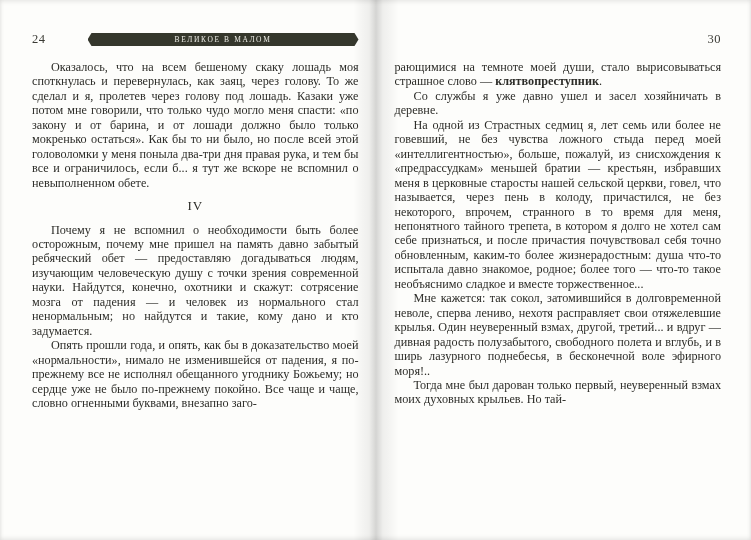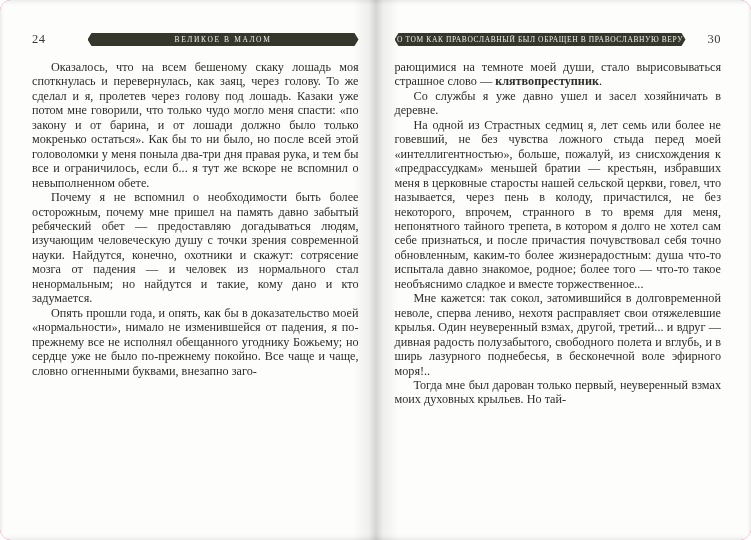--- a/index.html
+++ b/index.html
@@ -10,21 +10,20 @@
   }
   .spread {
     position: relative;
     width: 751px;
     height: 540px;
     margin: 0 auto;
     background: #ec4899;
     box-shadow: inset 0 0 10px rgba(0,0,0,0.10);
     display: flex;
     overflow: hidden;
-    border-radius: 11px;
   }
   .page {
     box-sizing: border-box;
     width: 375.5px;
     padding-top: 32px;
     background: #fdfdfb;
   }
   .page.left  { padding-left: 32px;  padding-right: 17px; }
   .page.right { padding-left: 19px;  padding-right: 30px; }
 
@@ -101,28 +100,28 @@
 
 <div class="spread">
 
   <div class="page left">
     <div class="running-head">
       <span class="page-num">24</span>
       <span class="banner">ВЕЛИКОЕ В МАЛОМ</span>
     </div>
     <div class="text-block">
       <p>Оказалось, что на всем бешеному скаку лошадь моя споткнулась и перевернулась, как заяц, через голову. То же сделал и я, пролетев через голову под лошадь. Казаки уже потом мне говорили, что только чудо могло меня спасти: «по закону и от барина, и от лошади должно было только мокренько остаться». Как бы то ни было, но после всей этой головоломки у меня поныла два-три дня правая рука, и тем бы все и ограничилось, если б... я тут же вскоре не вспомнил о невыполненном обете.</p>
+      <div class="section-heading">IV</div>
       <p>Почему я не вспомнил о необходимости быть более осторожным, почему мне пришел на память давно забытый ребяческий обет — предоставляю догадываться людям, изучающим человеческую душу с точки зрения современной науки. Найдутся, конечно, охотники и скажут: сотрясение мозга от падения — и человек из нормального стал ненормальным; но найдутся и такие, кому дано и кто задумается.</p>
       <p>Опять прошли года, и опять, как бы в доказательство моей «нормальности», нимало не изменившейся от падения, я по-прежнему все не исполнял обещанного угоднику Божьему; но сердце уже не было по-прежнему покойно. Все чаще и чаще, словно огненными буквами, внезапно заго-</p>
     </div>
   </div>
 
   <div class="page right">
     <div class="running-head">
-      <span class="banner">О ТОМ КАК ПРАВОСЛАВНЫЙ БЫЛ ОБРАЩЕН В ПРАВОСЛАВНУЮ ВЕРУ</span>
       <span class="page-num">30</span>
     </div>
     <div class="text-block">
       <p class="no-indent"><span>рающимися на темноте моей души, стало вырисовываться страшное слово — </span><b>клятвопреступник</b><span>.</span></p>
       <p>Со службы я уже давно ушел и засел хозяйничать в деревне.</p>
       <p>На одной из Страстных седмиц я, лет семь или более не говевший, не без чувства ложного стыда перед моей «интеллигентностью», больше, пожалуй, из снисхождения к «предрассудкам» меньшей братии — крестьян, избравших меня в церковные старосты нашей сельской церкви, говел, что называется, через пень в колоду, причастился, не без некоторого, впрочем, странного в то время для меня, непонятного тайного трепета, в котором я долго не хотел сам себе признаться, и после причастия почувствовал себя точно обновленным, каким-то более жизнерадостным: душа что-то испытала давно знакомое, родное; более того — что-то такое необъяснимо сладкое и вместе торжественное...</p>
       <p>Мне кажется: так сокол, затомившийся в долговременной неволе, сперва лениво, нехотя расправляет свои отяжелевшие крылья. Один неуверенный взмах, другой, третий... и вдруг — дивная радость полузабытого, свободного полета и вглубь, и в ширь лазурного поднебесья, в бесконечной воле эфирного моря!..</p>
       <p>Тогда мне был дарован только первый, неуверенный взмах моих духовных крыльев. Но тай-</p>
     </div>
   </div>

